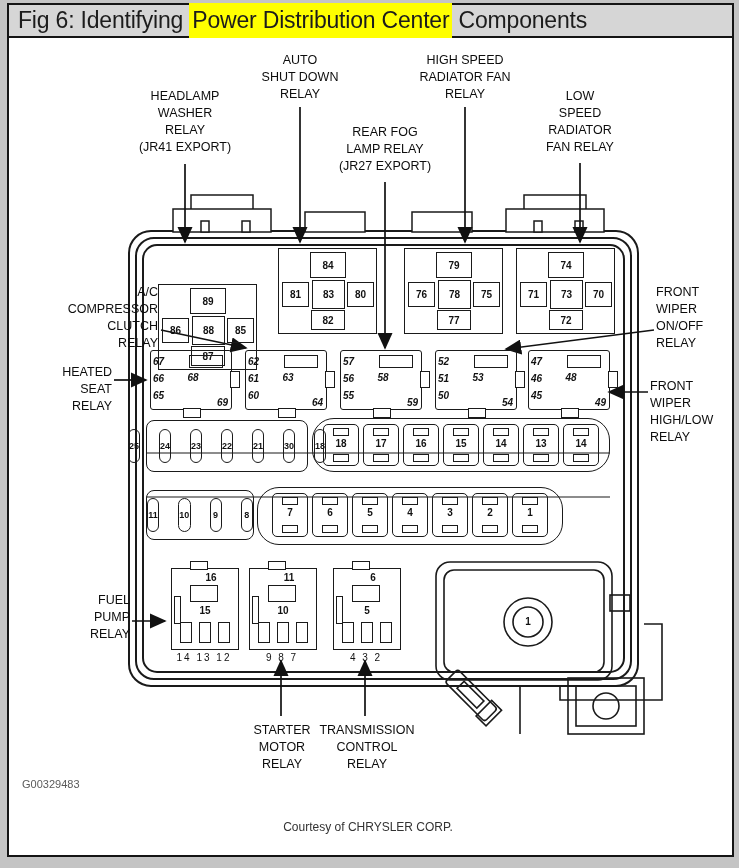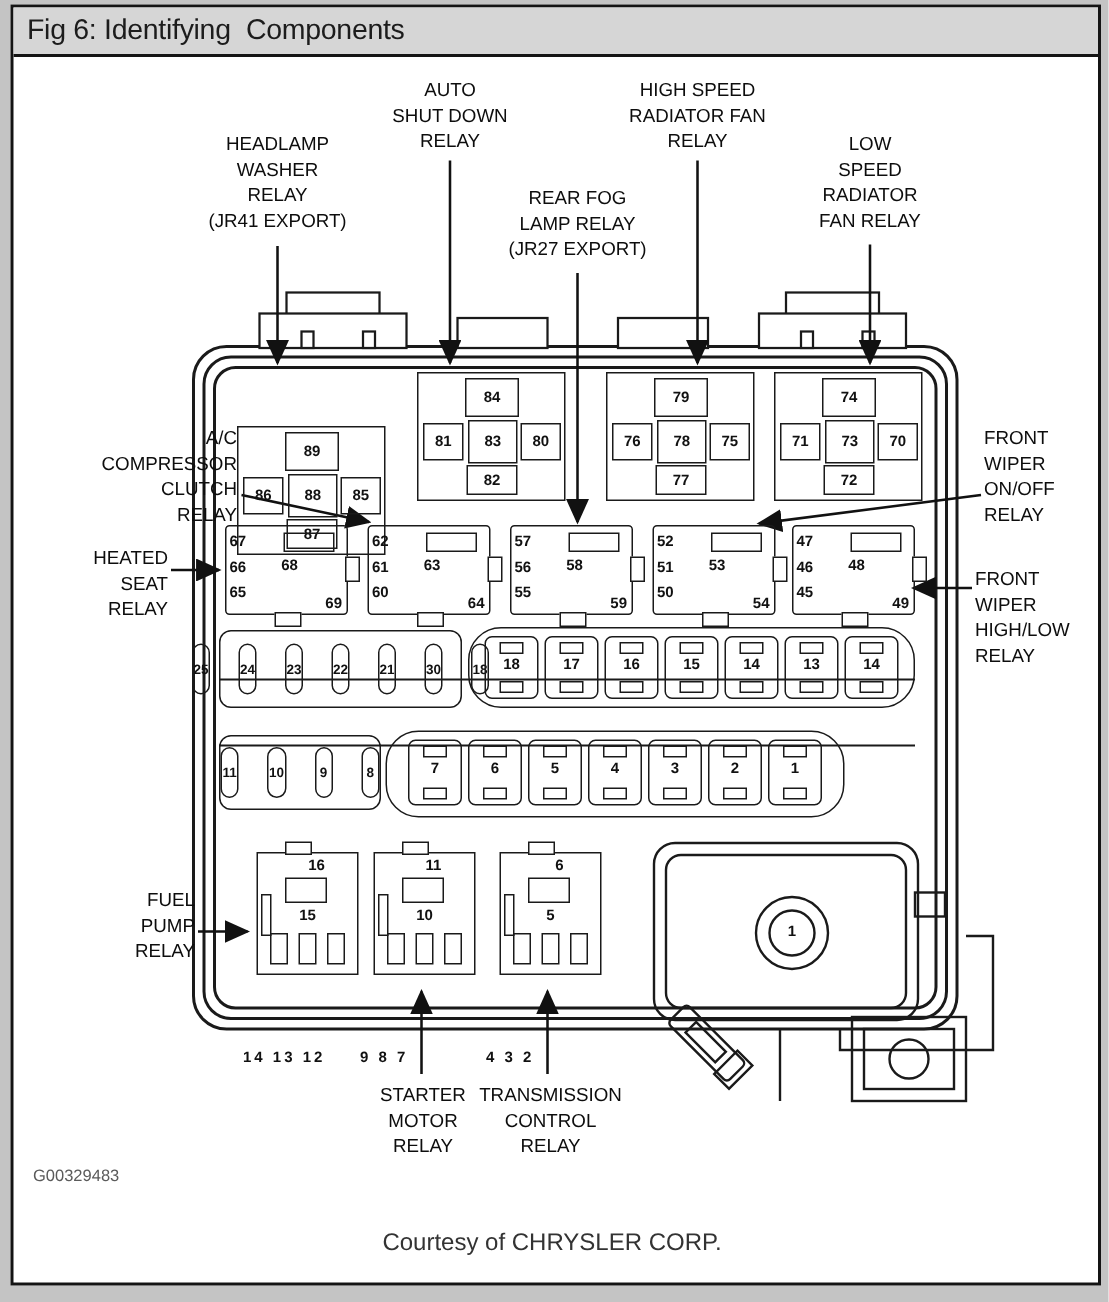--- a/index.html
+++ b/index.html
@@ -10,21 +10,21 @@
     color:#111;overflow:hidden;
   }
   #frame{
     position:absolute;left:7px;top:3px;width:723px;height:850px;
     border:2px solid #141414;background:#fff;
   }
   #titlebar{
     position:absolute;left:0;top:0;right:0;height:31px;
     background:#d6d6d6;border-bottom:2px solid #141414;
     display:flex;align-items:center;padding-left:9px;
-    font-size:19px;letter-spacing:-0.2px;color:#1c1c1c;
+    font-size:23px;letter-spacing:-0.2px;color:#1c1c1c;
     white-space:pre;
   }
   #titlebar .hl{background:#ffff00;padding:4px 3px;}
   
   #lineart{position:absolute;left:0;top:0;width:739px;height:868px;pointer-events:none;z-index:1;}
   .abs{position:absolute;z-index:2;}
   .callout{
     position:absolute;z-index:3;
     font-weight:normal;font-size:12.5px;line-height:17px;
     white-space:pre-line;text-align:center;color:#0d0d0d;
@@ -34,21 +34,21 @@
   .bigrelay{width:97px;height:84px;border:1.6px solid #1a1a1a;}
   .pad{position:absolute;border:1.3px solid #1a1a1a;
        display:flex;align-items:center;justify-content:center;
        font-size:10px;font-weight:bold;}
   .pad-top{left:31px;top:3px;width:34px;height:24px;}
   .pad-left{left:3px;top:33px;width:25px;height:23px;}
   .pad-center{left:33px;top:31px;width:31px;height:27px;}
   .pad-right{left:68px;top:33px;width:25px;height:23px;}
   .pad-bottom{left:32px;top:61px;width:32px;height:18px;}
   
-  .microrelay{width:80px;height:58px;border:1.6px solid #1a1a1a;border-radius:3px;}
+  .microrelay{width:80px;height:58px;border:1.6px solid #1a1a1a;border-radius:3px;font-style:italic;}
   .mpins{position:absolute;left:2px;top:2px;width:20px;
          font-size:10px;font-weight:bold;line-height:17px;text-align:left;}
   .mcenter{position:absolute;left:30px;top:21px;width:24px;text-align:center;
            font-size:10px;font-weight:bold;}
   .mcorner{position:absolute;right:3px;bottom:1px;font-size:10px;font-weight:bold;}
   .mtopbar{position:absolute;left:38px;top:4px;width:32px;height:11px;border:1.2px solid #1a1a1a;}
   .mrtab{position:absolute;right:-9px;top:20px;width:8px;height:15px;border:1.2px solid #1a1a1a;background:#fff;}
   .mbtab{position:absolute;left:32px;bottom:-9px;width:16px;height:8px;border:1.2px solid #1a1a1a;background:#fff;}
   
   .strip{border:1.6px solid #1a1a1a;border-radius:8px;
@@ -68,33 +68,33 @@
   .bank-lower .slot{height:44px;}
   
   .brelay{width:66px;height:80px;border:1.6px solid #1a1a1a;}
   .btab2{position:absolute;left:18px;top:-8px;width:16px;height:7px;border:1.2px solid #1a1a1a;background:#fff;}
   .bnum-top{position:absolute;left:0;top:3px;width:100%;text-align:center;padding-left:12px;box-sizing:border-box;
             font-size:10px;font-weight:bold;}
   .bhshape{position:absolute;left:18px;top:16px;width:26px;height:15px;border:1.2px solid #1a1a1a;}
   .bleftbar{position:absolute;left:2px;top:27px;width:5px;height:26px;border:1.1px solid #1a1a1a;}
   .bnum-mid{position:absolute;left:0;top:36px;width:100%;text-align:center;font-size:10px;font-weight:bold;}
   .bprong{position:absolute;width:10px;height:19px;border:1.2px solid #1a1a1a;top:53px;}
-  .brelay-pins{position:absolute;z-index:2;width:84px;text-align:left;
-               font-size:10px;font-weight:bold;letter-spacing:2px;margin-top:48px;}
+  .brelay-pins{position:absolute;z-index:2;width:84px;text-align:center;
+               font-size:10px;font-weight:normal;letter-spacing:2px;}
   .circle1{position:absolute;z-index:3;left:520px;top:614px;width:16px;height:16px;
            text-align:center;line-height:16px;font-size:10px;font-weight:bold;}
   .gnum{position:absolute;z-index:3;left:22px;top:778px;font-size:11px;color:#5a5a5a;}
   .credit{position:absolute;z-index:3;left:218px;top:820px;width:300px;text-align:center;
-          font-size:16px;color:#333;}
+          font-size:12px;color:#333;}
 </style>
 </head>
 <body>
 
 <div id="frame">
-  <div id="titlebar"><span>Fig 6: Identifying </span><span> Components</span></div>
+  <div id="titlebar"><span>Fig 6: Identifying </span><span class="hl">Power Distribution Center</span><span> Components</span></div>
 </div>
 
 <svg id="lineart" viewBox="0 0 739 868" xmlns="http://www.w3.org/2000/svg">
   <defs>
     <marker id="ah" markerWidth="10" markerHeight="9" refX="9" refY="4.5" orient="auto">
       <path d="M0,0 L10,4.5 L0,9 z" fill="#111"></path>
     </marker>
   </defs>
   <g fill="none" stroke="#1a1a1a" stroke-width="2">
     <rect x="129" y="231" width="509" height="455" rx="22"></rect>

